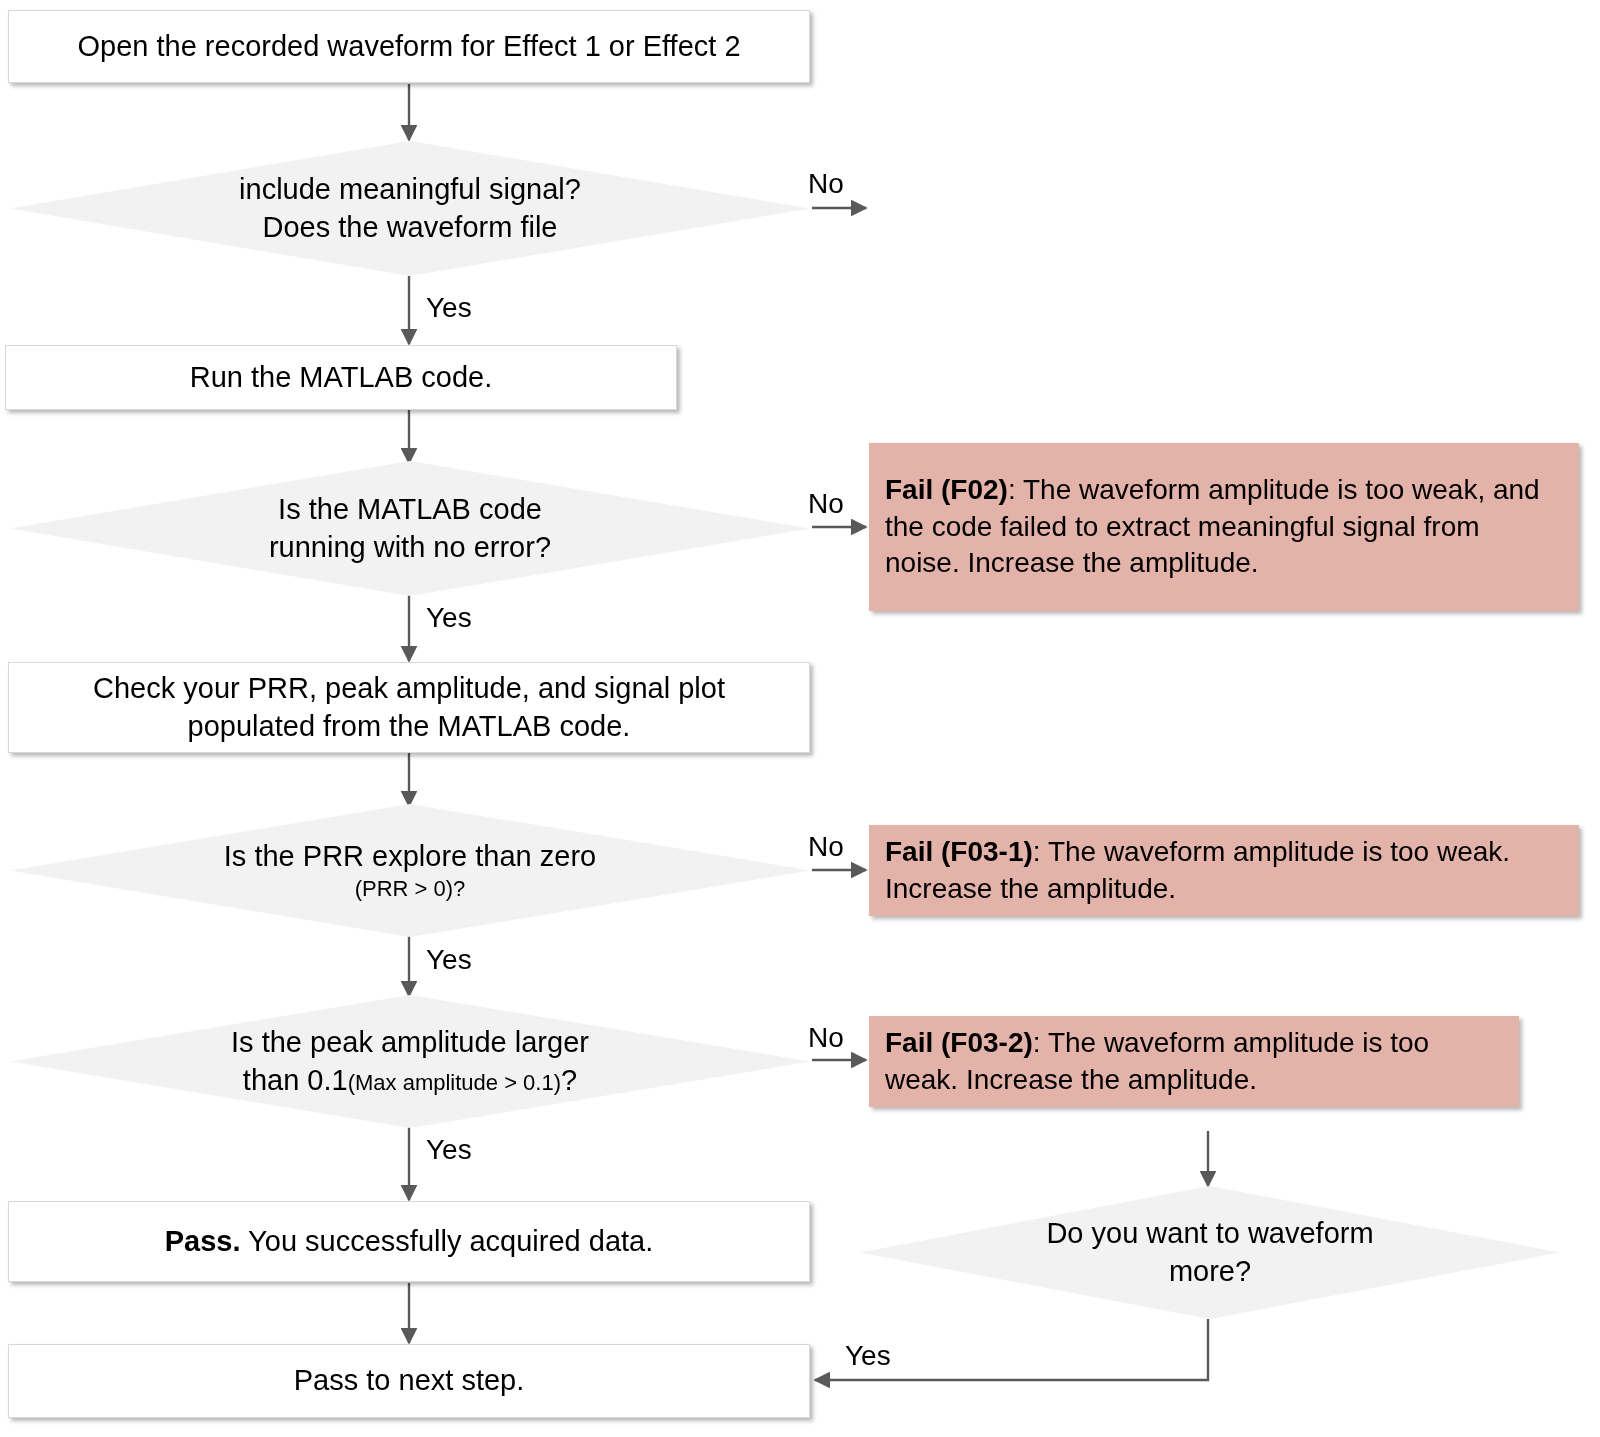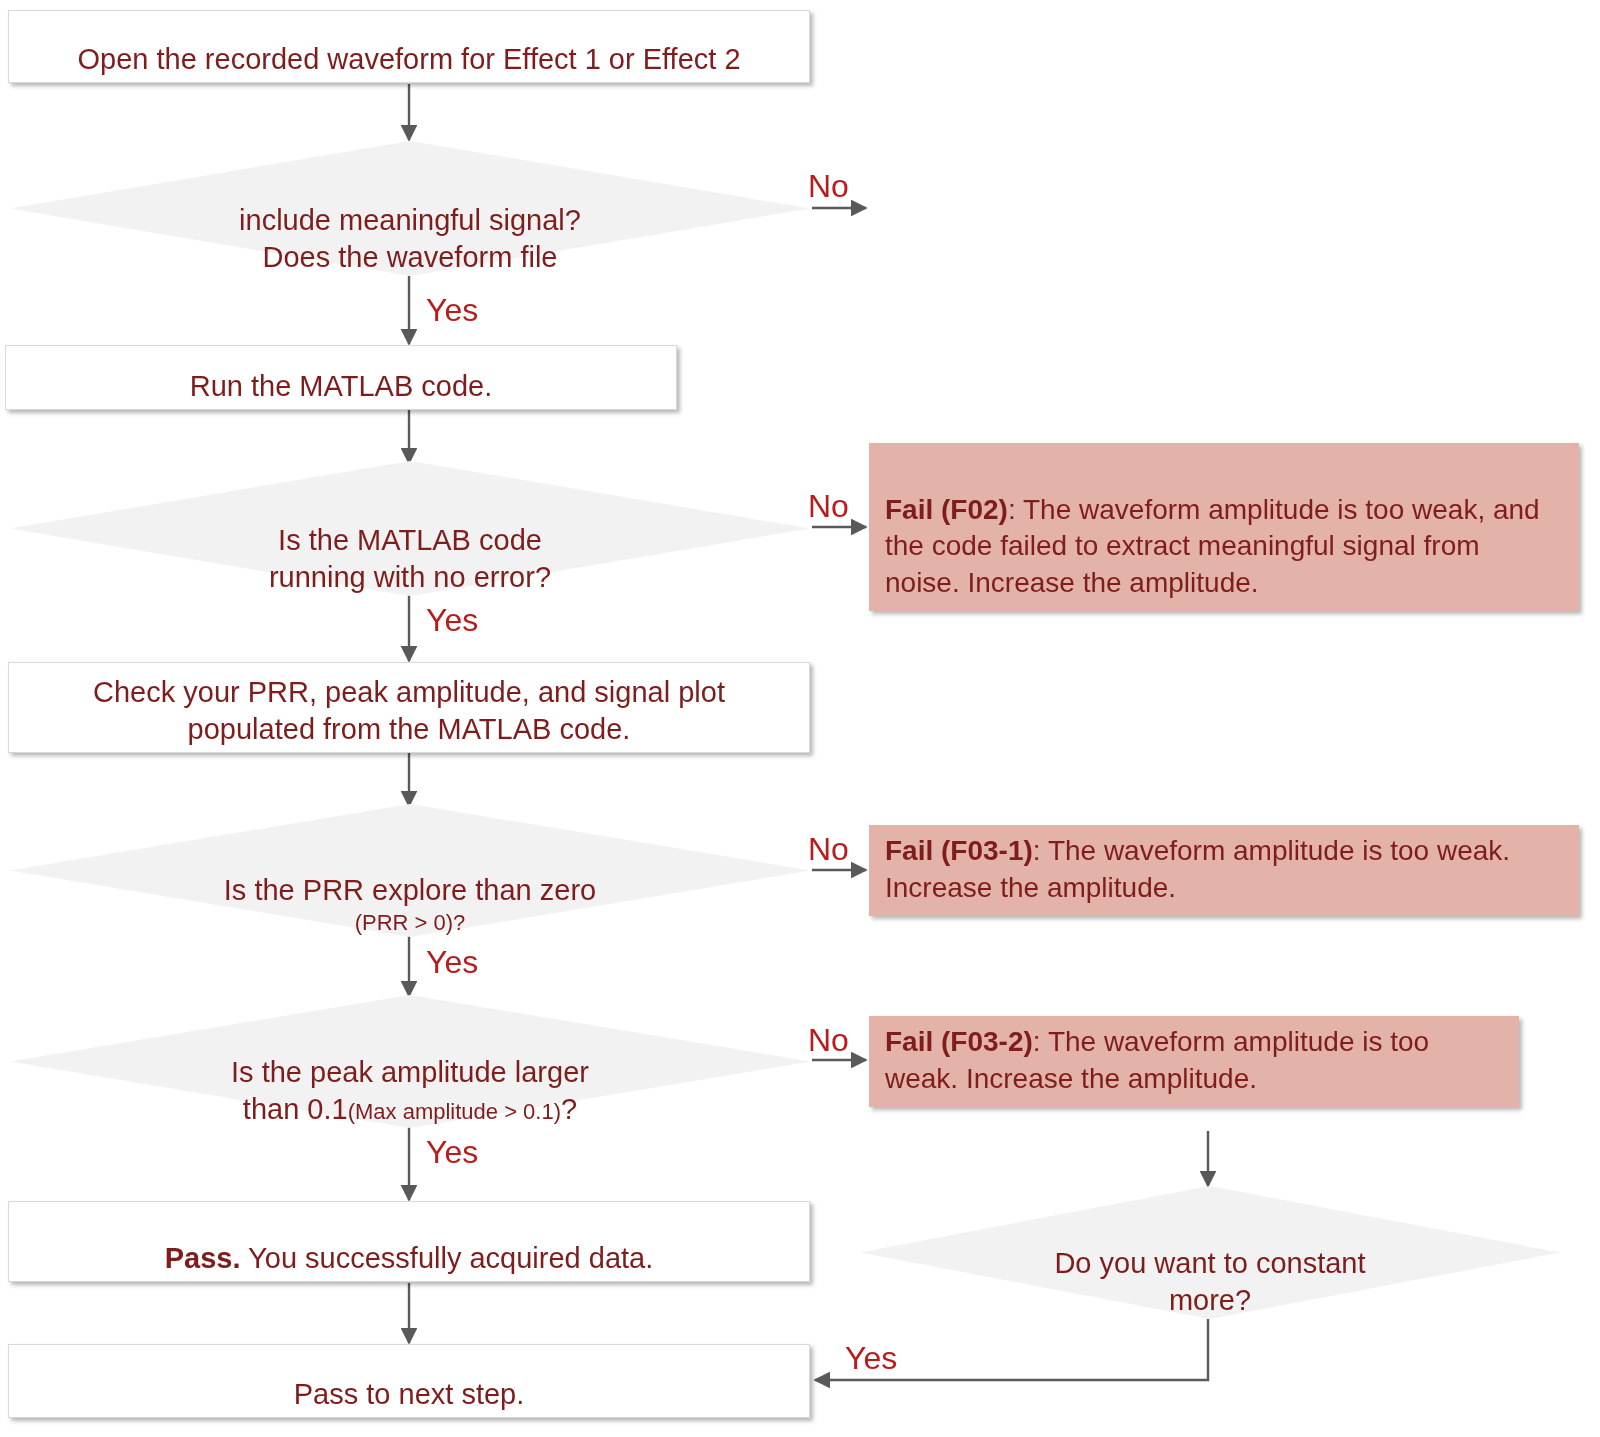--- a/index.html
+++ b/index.html
@@ -17,24 +17,24 @@
     height: 1437px;
     background: #ffffff;
     overflow: hidden;
   }
 
   
   .node {
     position: absolute;
     box-sizing: border-box;
     display: flex;
-    align-items: flex-end;
+    align-items: center;
     justify-content: center;
     text-align: center;
-    color: #7f1d1d;
+    color: #000000;
     line-height: 1.28;
   }
 
   .process {
     background: #ffffff;
     border: 1px solid #d9d9d9;
     box-shadow: 3px 3px 4px rgba(0,0,0,0.28);
     font-size: 29px;
     padding: 4px 12px;
   }
@@ -77,22 +77,22 @@
     position: absolute;
     left: 0;
     top: 0;
     width: 1600px;
     height: 1437px;
     pointer-events: none;
     z-index: 0;
   }
   .edge-label {
     position: absolute;
-    font-size: 32px;
-    color: #b91c1c;
+    font-size: 28px;
+    color: #000000;
     white-space: nowrap;
     z-index: 2;
   }
 </style>
 </head>
 <body>
 
 <div id="canvas">
 
   <svg class="conn" viewBox="0 0 1600 1437" width="1600" height="1437" xmlns="http://www.w3.org/2000/svg">
@@ -223,21 +223,21 @@
     <div>
       <span class="b">Pass.</span><span> </span><span>You successfully acquired data.</span>
     </div>
   </div>
 
   <div class="node decision" style="left:860px; top:1186px; width:700px; height:133px;">
     <svg class="dshape" viewBox="0 0 700 133" preserveAspectRatio="none" xmlns="http://www.w3.org/2000/svg">
       <polygon points="350,0 700,66.5 350,133 0,66.5" fill="#F2F2F2"></polygon>
     </svg>
     <div class="dlabel">
-      <div>Do you want to constant</div>
+      <div>Do you want to waveform</div>
       <div>more?</div>
     </div>
   </div>
 
   <div class="node process" style="left:8px; top:1344px; width:802px; height:74px;">
     <span>Pass to next step.</span>
   </div>
 
 </div>
 

